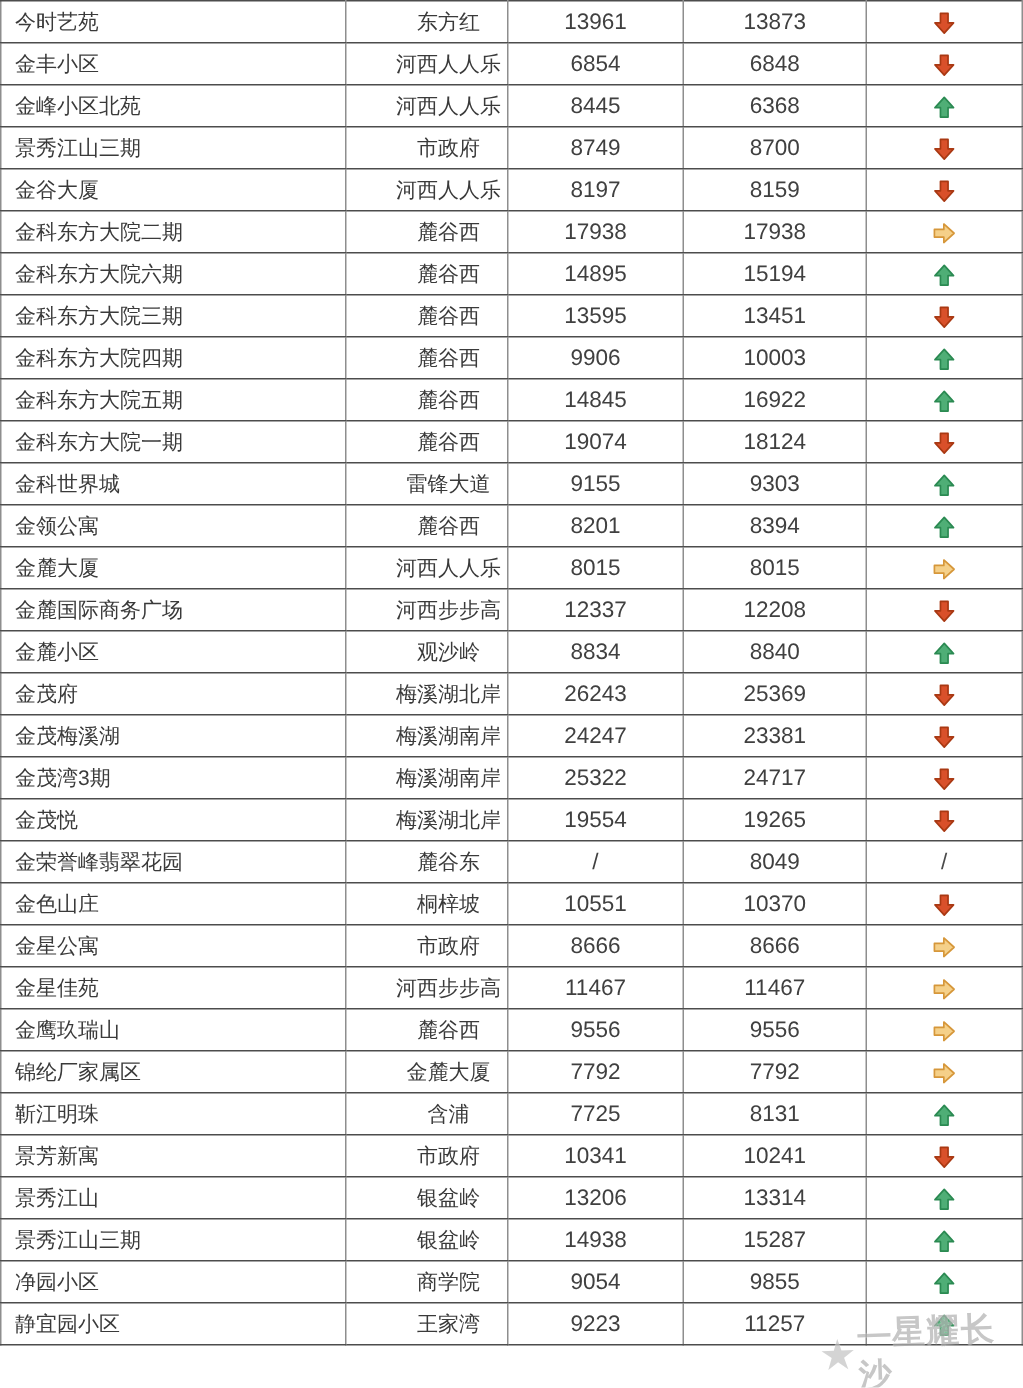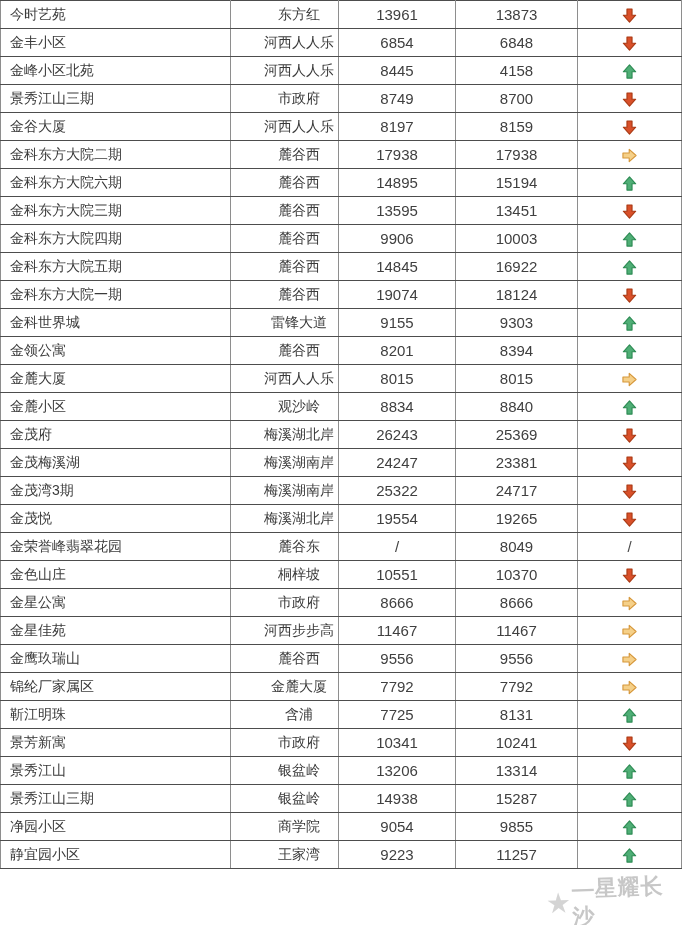--- a/index.html
+++ b/index.html
@@ -76,21 +76,21 @@
         <td class="c-num"><span>6854</span></td>
         <td class="c-num"><span>6848</span></td>
         <td class="c-trend"><svg class="arrow t-down" width="15" height="15" viewBox="0 0 16 16">
             <path d="M8 1 L14.6 8.3 L10.7 8.3 L10.7 15 L5.3 15 L5.3 8.3 L1.4 8.3 Z" fill="#d9502a" stroke="#a93913" stroke-width="1.2" stroke-linejoin="round"></path>
           </svg></td>
       </tr>
       <tr>
         <td class="c-name"><span>金峰小区北苑</span></td>
         <td class="c-area"><span>河西人人乐</span></td>
         <td class="c-num"><span>8445</span></td>
-        <td class="c-num"><span>4158</span></td>
+        <td class="c-num"><span>6368</span></td>
         <td class="c-trend"><svg class="arrow t-up" width="15" height="15" viewBox="0 0 16 16">
             <path d="M8 1 L14.6 8.3 L10.7 8.3 L10.7 15 L5.3 15 L5.3 8.3 L1.4 8.3 Z" fill="#4fae76" stroke="#2b8a52" stroke-width="1.2" stroke-linejoin="round"></path>
           </svg></td>
       </tr>
       <tr>
         <td class="c-name"><span>景秀江山三期</span></td>
         <td class="c-area"><span>市政府</span></td>
         <td class="c-num"><span>8749</span></td>
         <td class="c-num"><span>8700</span></td>
         <td class="c-trend"><svg class="arrow t-down" width="15" height="15" viewBox="0 0 16 16">
@@ -178,20 +178,29 @@
             <path d="M8 1 L14.6 8.3 L10.7 8.3 L10.7 15 L5.3 15 L5.3 8.3 L1.4 8.3 Z" fill="#4fae76" stroke="#2b8a52" stroke-width="1.2" stroke-linejoin="round"></path>
           </svg></td>
       </tr>
       <tr>
         <td class="c-name"><span>金麓大厦</span></td>
         <td class="c-area"><span>河西人人乐</span></td>
         <td class="c-num"><span>8015</span></td>
         <td class="c-num"><span>8015</span></td>
         <td class="c-trend"><svg class="arrow t-flat" width="15" height="15" viewBox="0 0 16 16">
             <path d="M8 1 L14.6 8.3 L10.7 8.3 L10.7 15 L5.3 15 L5.3 8.3 L1.4 8.3 Z" fill="#f5d089" stroke="#d6973a" stroke-width="1.2" stroke-linejoin="round"></path>
+          </svg></td>
+      </tr>
+      <tr>
+        <td class="c-name"><span>金麓国际商务广场</span></td>
+        <td class="c-area"><span>河西步步高</span></td>
+        <td class="c-num"><span>12337</span></td>
+        <td class="c-num"><span>12208</span></td>
+        <td class="c-trend"><svg class="arrow t-down" width="15" height="15" viewBox="0 0 16 16">
+            <path d="M8 1 L14.6 8.3 L10.7 8.3 L10.7 15 L5.3 15 L5.3 8.3 L1.4 8.3 Z" fill="#d9502a" stroke="#a93913" stroke-width="1.2" stroke-linejoin="round"></path>
           </svg></td>
       </tr>
       <tr>
         <td class="c-name"><span>金麓小区</span></td>
         <td class="c-area"><span>观沙岭</span></td>
         <td class="c-num"><span>8834</span></td>
         <td class="c-num"><span>8840</span></td>
         <td class="c-trend"><svg class="arrow t-up" width="15" height="15" viewBox="0 0 16 16">
             <path d="M8 1 L14.6 8.3 L10.7 8.3 L10.7 15 L5.3 15 L5.3 8.3 L1.4 8.3 Z" fill="#4fae76" stroke="#2b8a52" stroke-width="1.2" stroke-linejoin="round"></path>
           </svg></td>

